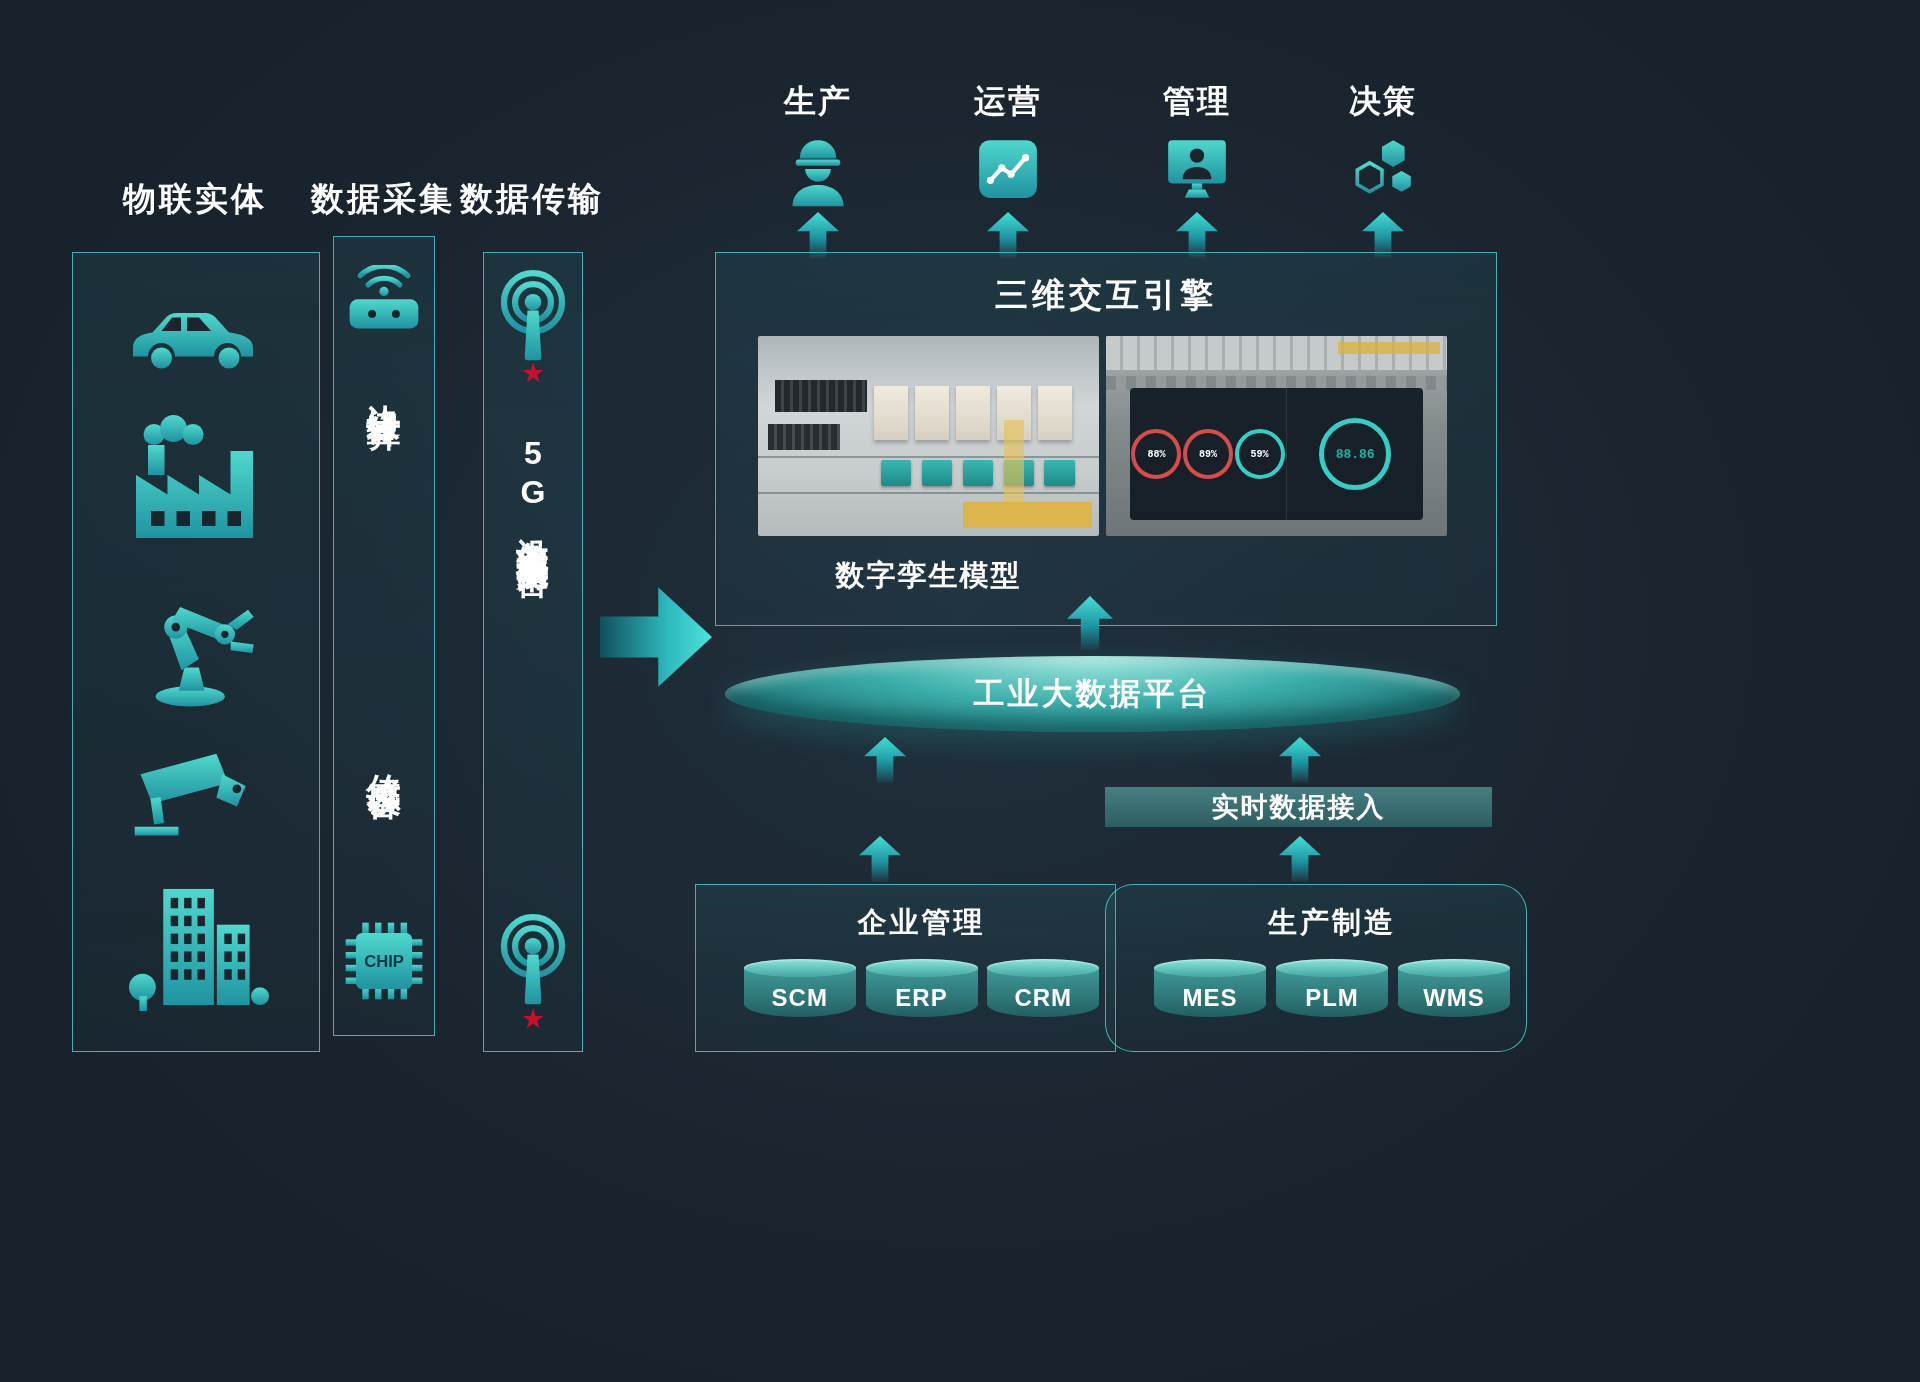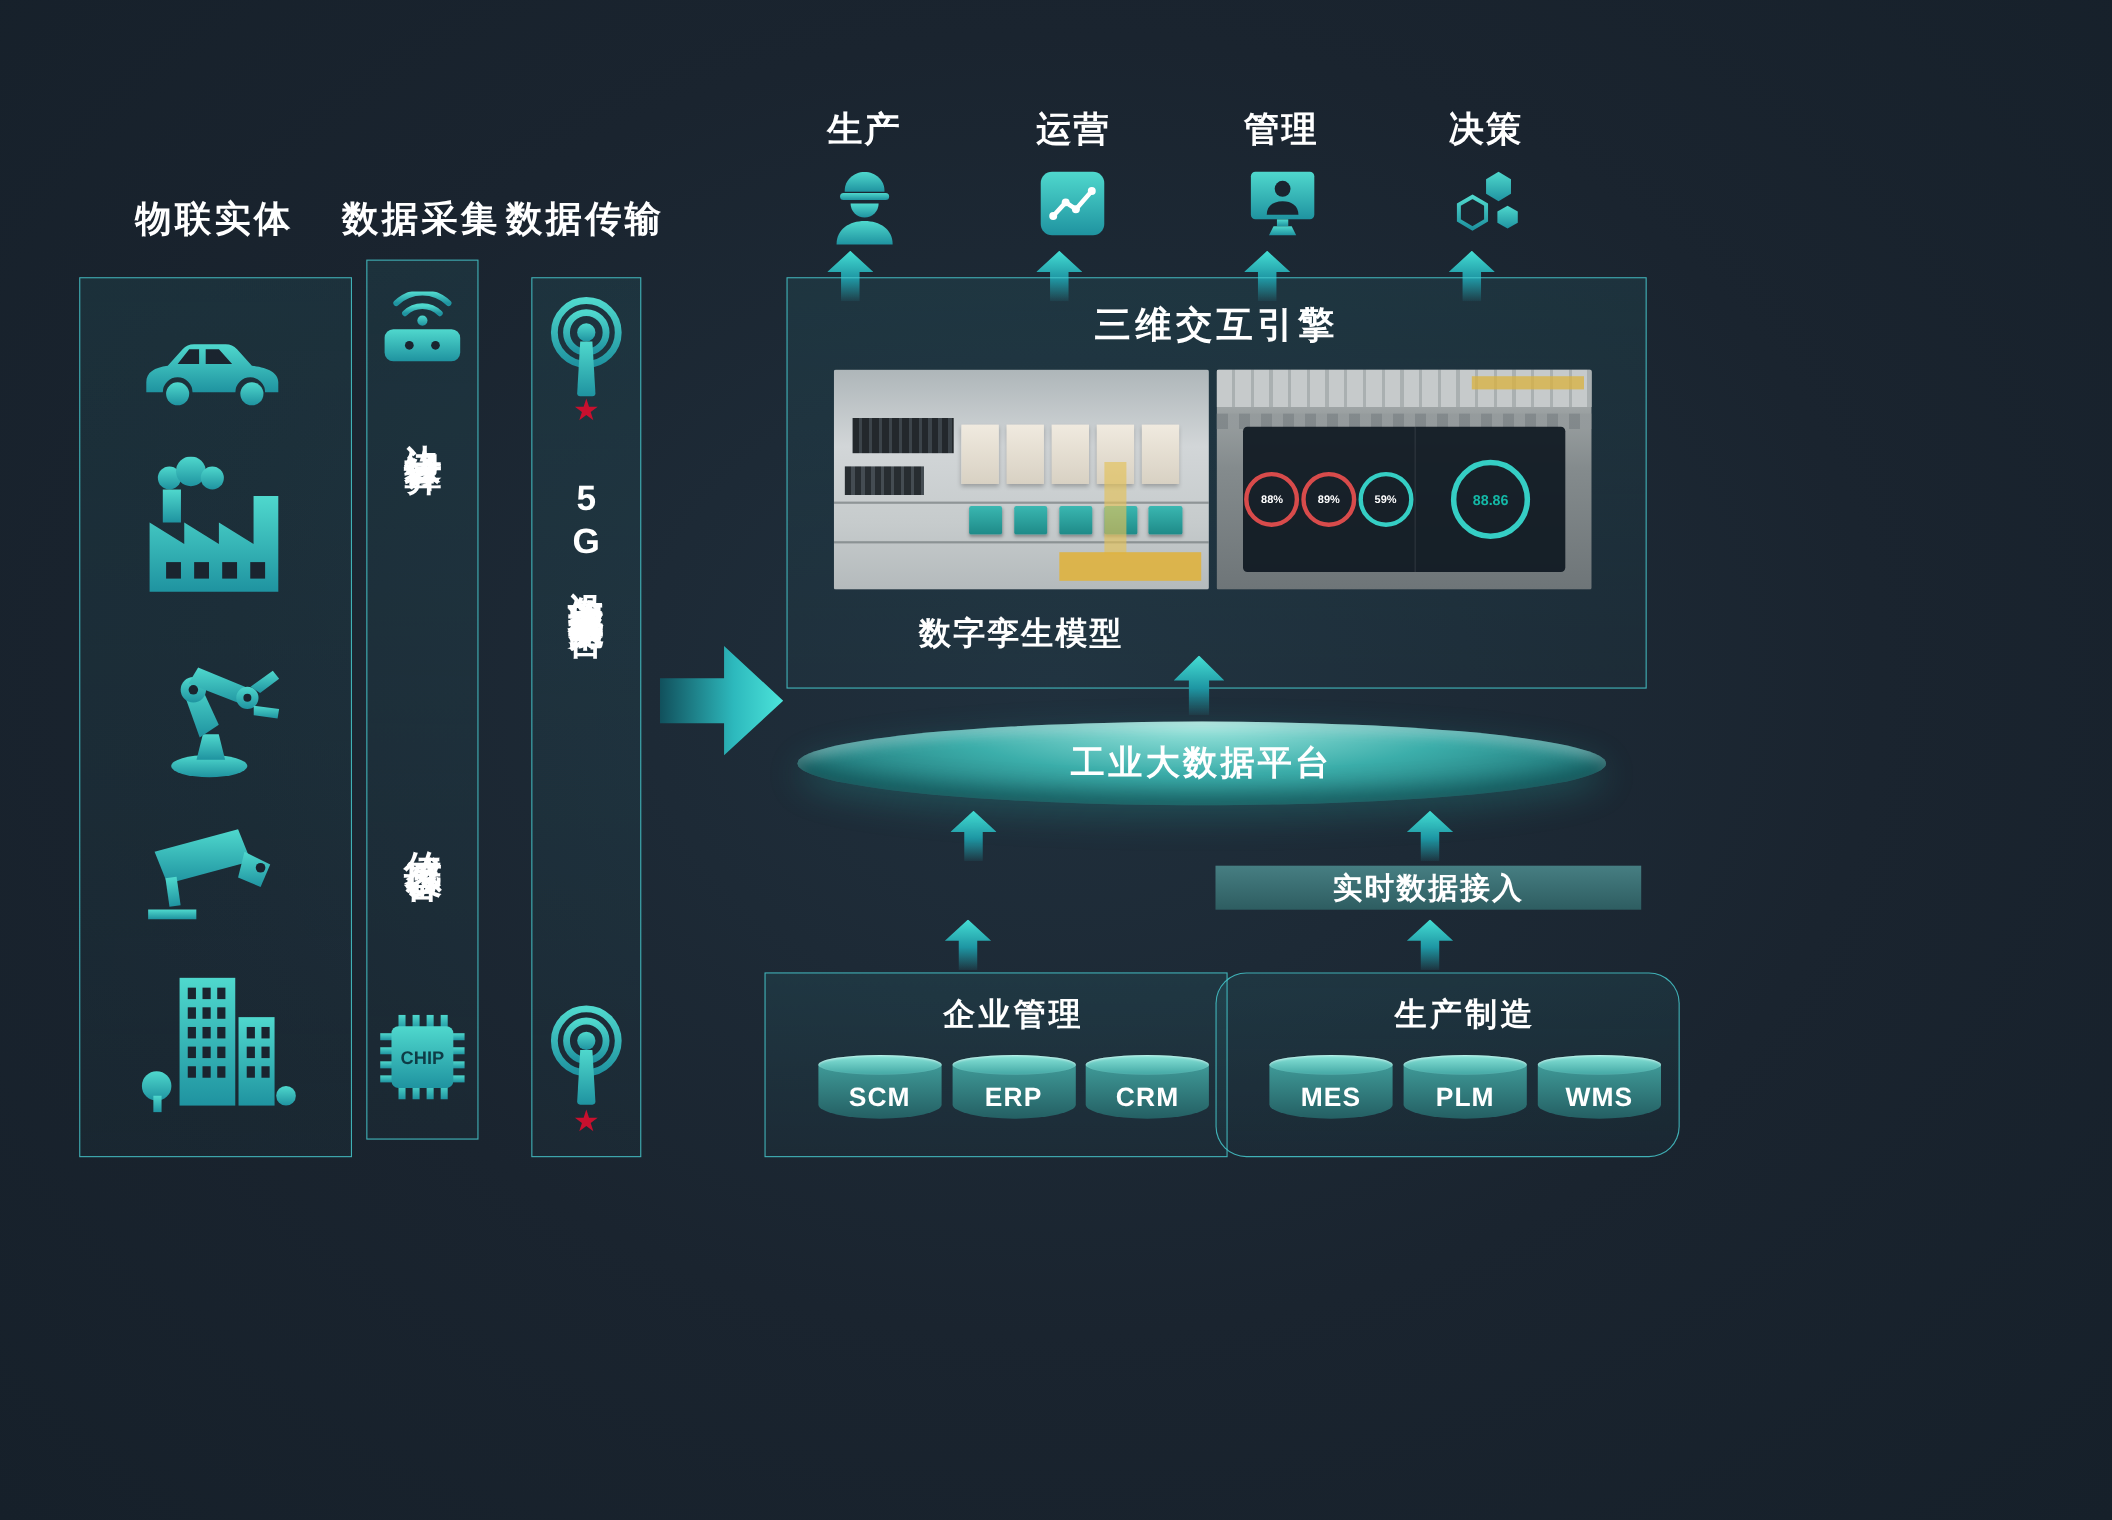--- a/index.html
+++ b/index.html
@@ -27,33 +27,33 @@
   
   .up-arrow{position:absolute;width:42px;height:46px;
     background:linear-gradient(to top, rgba(32,140,150,0.10) 0%, #1e96a3 45%, #45ded4 100%);
     clip-path:polygon(50% 0,100% 42%,70% 42%,70% 100%,30% 100%,0 42%,0 42%);
     clip-path:polygon(50% 0%,100% 42%,70% 42%,70% 100%,30% 100%,30% 42%,0% 42%);}
   .up-arrow.inline{position:static;}
   .big-arrow{position:absolute;left:600px;top:583px;width:112px;height:108px;
     background:linear-gradient(90deg,#11505c 0%,#2db9bd 60%,#4ce4da 100%);
     clip-path:polygon(0 31%,52% 31%,52% 4%,100% 50%,52% 96%,52% 69%,0 69%);}
   
-  .out{position:absolute;top:80px;width:132px;display:flex;flex-direction:column;align-items:flex-start;margin-top:16px;}
+  .out{position:absolute;top:80px;width:132px;display:flex;flex-direction:column;align-items:center;}
   .out-label{font-size:32px;font-weight:bold;letter-spacing:2px;margin-bottom:10px;white-space:nowrap;}
   .out-icon{height:70px;display:flex;align-items:center;justify-content:center;margin-bottom:8px;}
   
   .engine{left:715px;top:252px;width:780px;height:372px;}
   .engine-title{position:absolute;top:20px;width:100%;text-align:center;font-size:33px;
     font-weight:bold;letter-spacing:4px;}
   .shot{position:absolute;top:83px;width:341px;height:200px;overflow:hidden;border-radius:2px;}
   .shot-l{left:42px;}.shot-r{left:390px;}
   .caption{position:absolute;top:303px;width:341px;text-align:center;font-size:29px;
     font-weight:bold;letter-spacing:2px;}
   .cap-l{left:42px;}.cap-r{left:390px;}
-  .abs{position:absolute;}
+  .abs{position:absolute;font-family:Liberation Mono, monospace;}
   
   .sl-bg{inset:0;background:linear-gradient(180deg,#aeb6b9 0%,#d2d6d8 35%,#c6cbcc 70%,#b4babc 100%);}
   .sl-solar{left:5%;top:22%;width:27%;height:16%;background:repeating-linear-gradient(90deg,#23282c 0 6px,#3c444a 6px 9px);}
   .sl-solar2{left:3%;top:44%;width:21%;height:13%;background:repeating-linear-gradient(90deg,#272d31 0 6px,#444c52 6px 9px);}
   .sl-m{top:25%;width:10%;height:27%;background:linear-gradient(180deg,#f0ead f,#d9d2c4);
     background:linear-gradient(180deg,#f0eadf,#d8d1c3);box-shadow:0 3px 4px rgba(0,0,0,0.25);}
   .sl-t{top:62%;width:9%;height:13%;background:linear-gradient(180deg,#3ab7b1,#1e8a88);border-radius:2px;box-shadow:0 2px 3px rgba(0,0,0,0.3);}
   .sl-line{left:0;width:100%;height:2px;background:rgba(110,118,120,0.65);}
   .sl-yellow{left:60%;top:83%;width:38%;height:13%;background:#dfb23f;opacity:0.9;}
   .sl-yellow2{left:72%;top:42%;width:6%;height:42%;background:#e4c257;opacity:0.65;}

